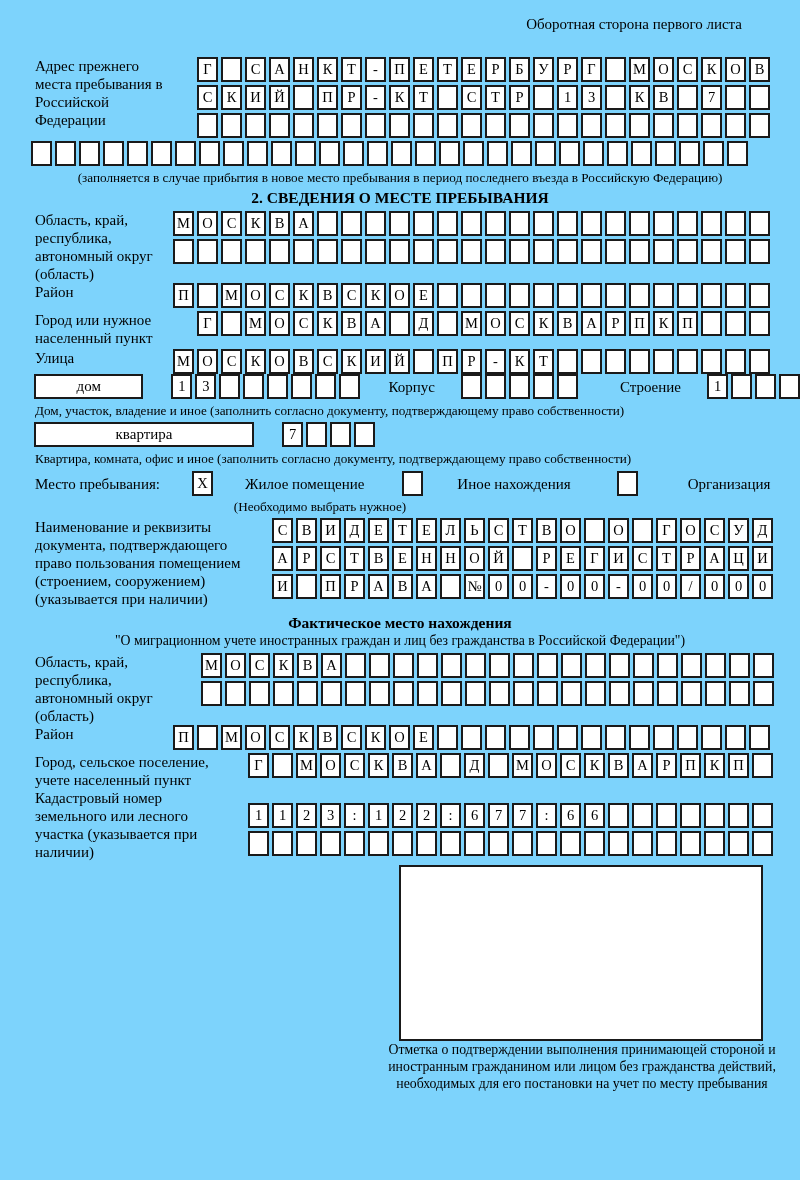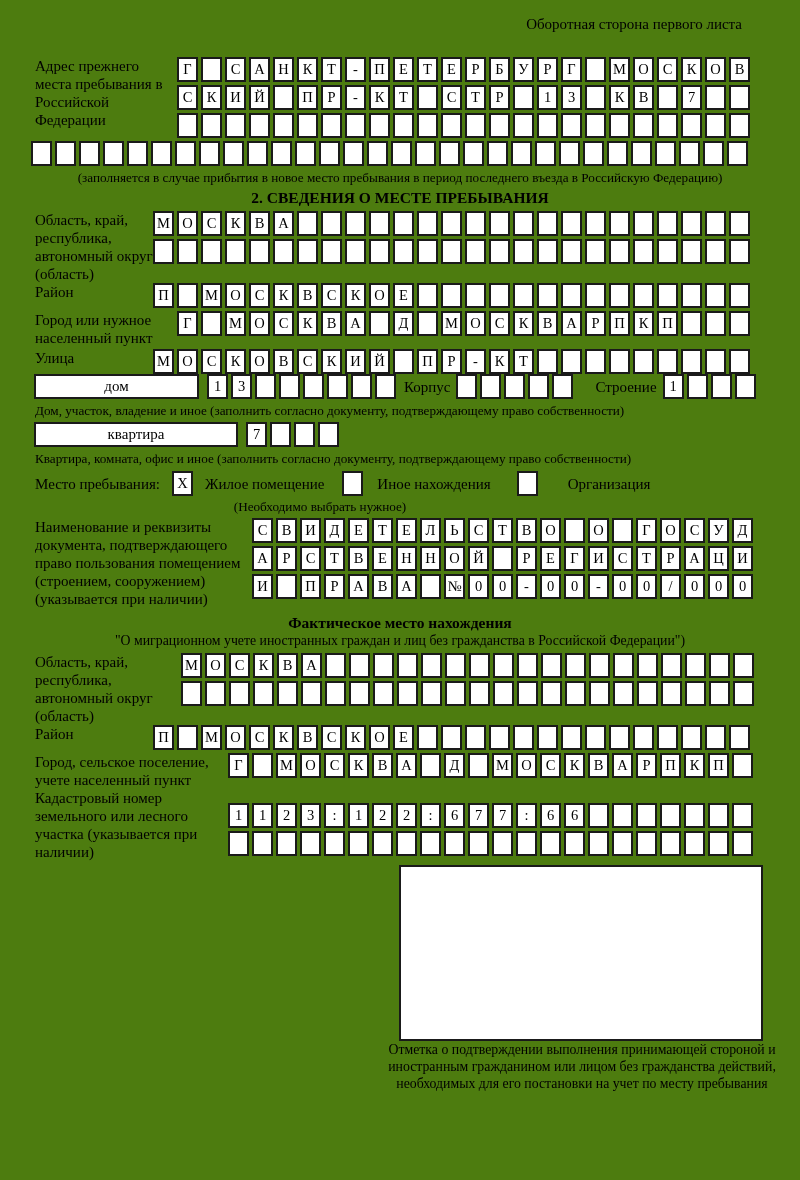--- a/index.html
+++ b/index.html
@@ -1,22 +1,22 @@
 <!DOCTYPE html>
 <html><head>
 <meta charset="utf-8">
 <style>
   html,body{margin:0;padding:0;background:#fff;}
-  .page{position:relative;width:800px;height:1180px;background:#4d7c0f;color:#000;
+  .page{position:relative;width:800px;height:1180px;background:#7dd3fc;color:#000;
         font-family:"Liberation Serif","DejaVu Serif",serif;overflow:hidden;}
   .hdr{padding:16px 58px 0 0;text-align:right;font-size:15px;}
   .flabel{font-size:15px;line-height:18px;}
   .note{font-size:13.2px;line-height:17px;}
   .title{font-weight:bold;font-size:15.5px;text-align:center;}
-  .frow{display:flex;align-items:flex-start;}
+  .frow{display:flex;align-items:flex-start;gap:20px;}
   .cells{display:flex;gap:3px;}
   .grid .cells + .cells{margin-top:3px;}
   .cell{box-sizing:border-box;flex:0 0 21px;width:21px;height:25px;border:2px solid #1a1a1a;
         display:flex;align-items:center;justify-content:center;font-size:14.5px;line-height:1;background:#fff;}
   .labelbox{box-sizing:border-box;height:25px;border:2px solid #1a1a1a;display:flex;
         align-items:center;justify-content:center;font-size:15px;background:#fff;}
   .stamp{box-sizing:border-box;width:364px;height:176px;border:2px solid #1a1a1a;background:#fff;}
 </style>
 </head>
 <body>
@@ -320,21 +320,21 @@
     <div class="cells" style="margin-left:6px">
         <span class="cell">1</span>
         <span class="cell"></span>
         <span class="cell"></span>
         <span class="cell"></span>
       </div>
   </div>
   <div class="note" style="margin:3px 0 0 35px">Дом, участок, владение и иное (заполнить согласно документу, подтверждающему право собственности)</div>
 
   <div class="frow" style="margin-left:34px;margin-top:3px;align-items:center">
-    <div class="labelbox" style="width:204px">квартира</div>
+    <div class="labelbox" style="width:220px">квартира</div>
     <div class="cells" style="margin-left:8px">
         <span class="cell">7</span>
         <span class="cell"></span>
         <span class="cell"></span>
         <span class="cell"></span>
       </div>
   </div>
   <div class="note" style="margin:3px 0 0 35px">Квартира, комната, офис и иное (заполнить согласно документу, подтверждающему право собственности)</div>
 
   <div class="frow" style="margin-left:35px;margin-top:4px;align-items:center">

